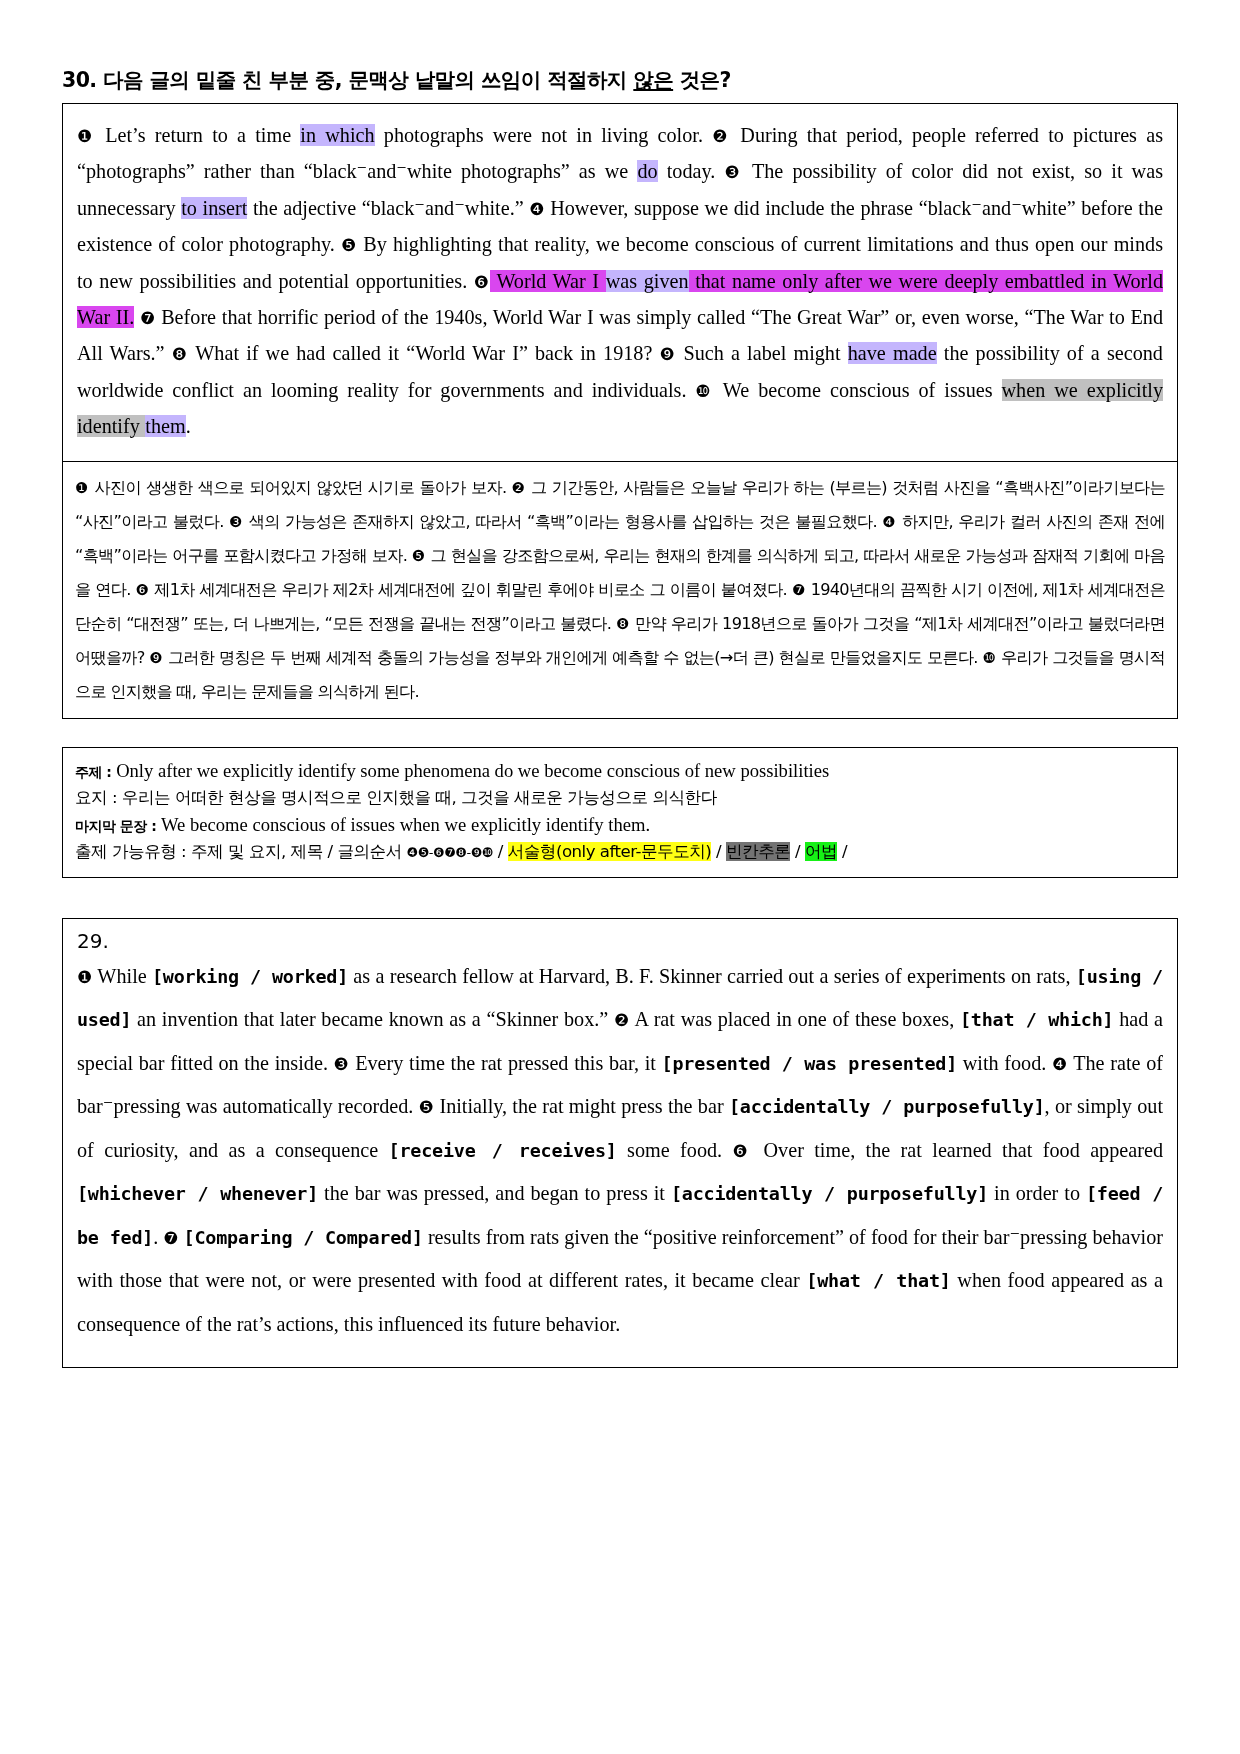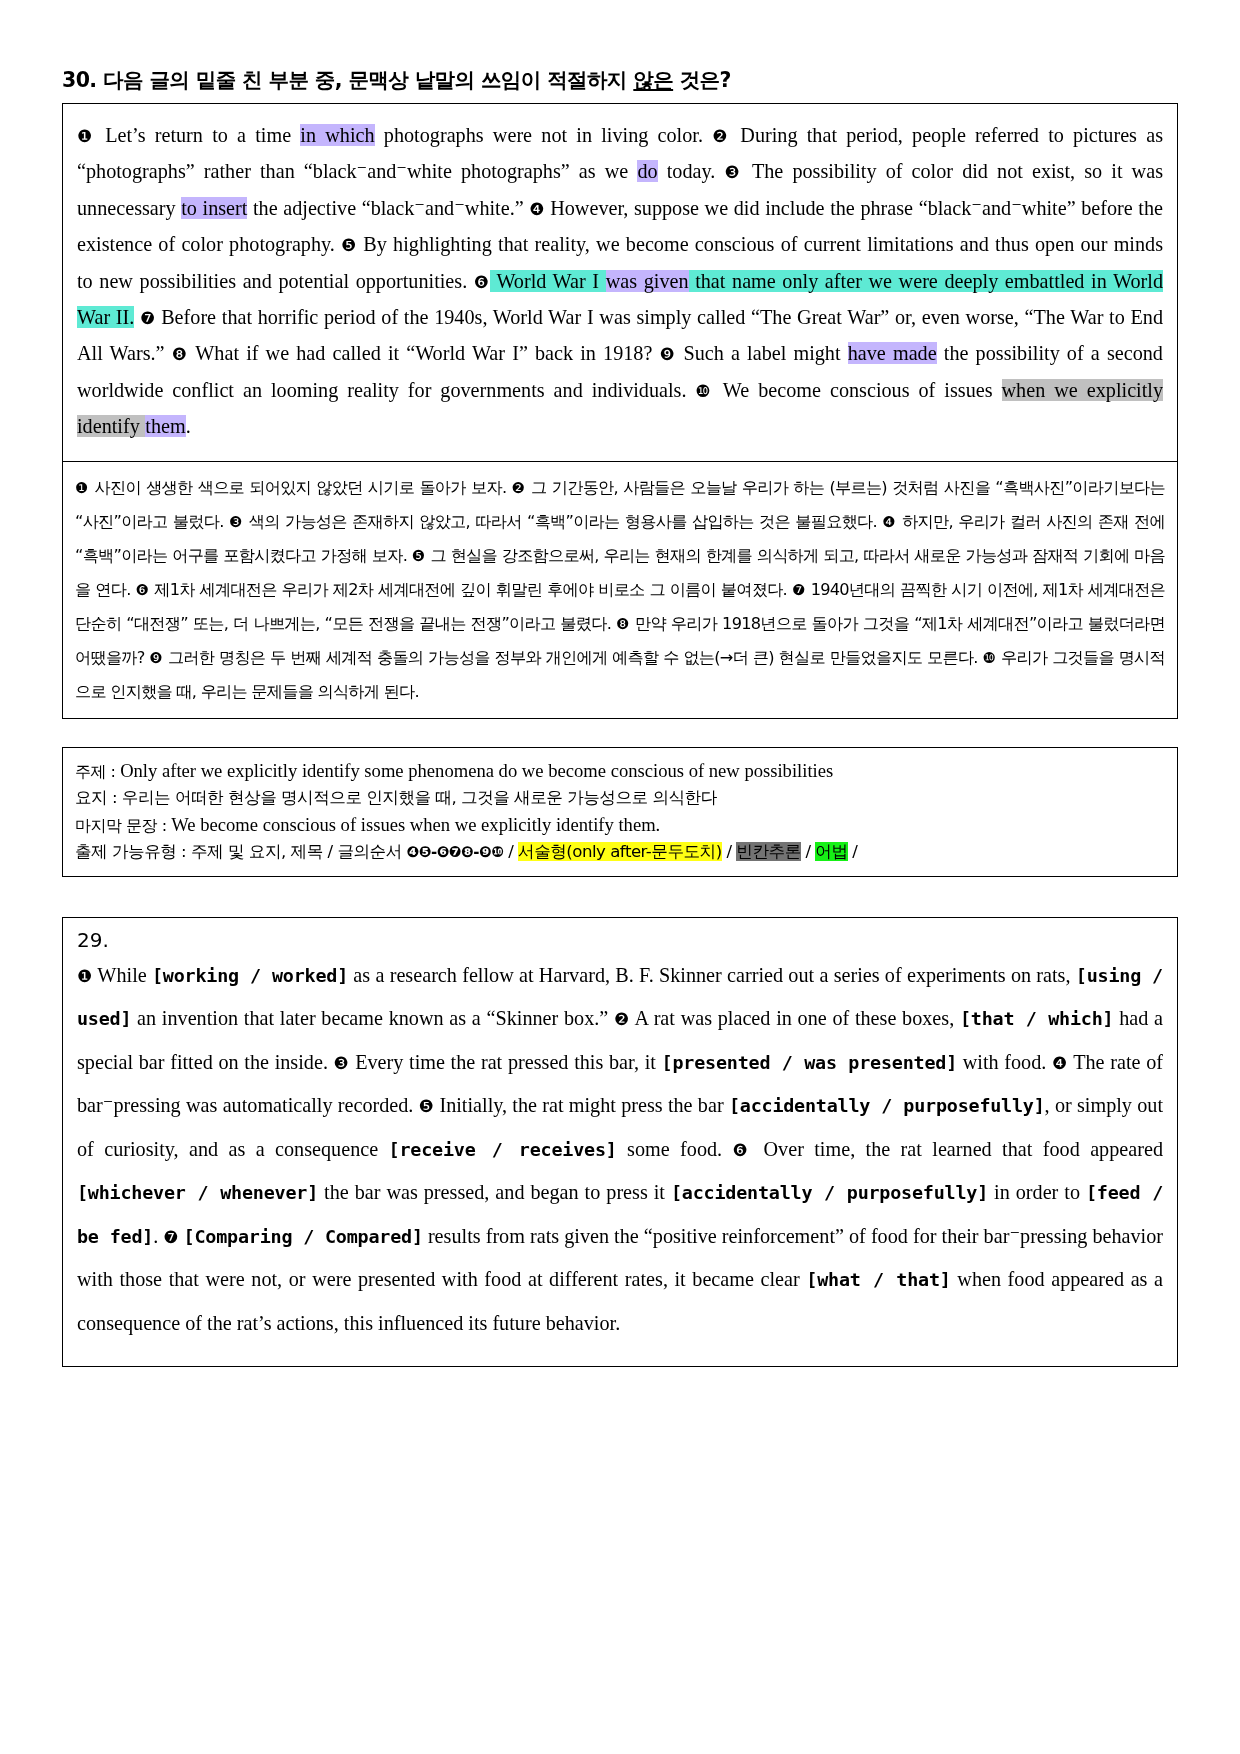--- a/index.html
+++ b/index.html
@@ -56,21 +56,21 @@
     text-align: justify;
     text-justify: inter-word;
     word-spacing: 0.5px;
   }
   .eng .num, .kor .num {
     font-family: "DejaVu Sans", sans-serif;
     font-size: 17px;
     letter-spacing: 0;
   }
   .g  { background: #c4b5fd; }           
-  .y  { background: #5eead4; }           
+  .y  { background: #d946ef; }           
   .gr { background: #c0c0c0; }           
 
   
   .kor {
     font-family: "DejaVu Sans", "Liberation Sans", sans-serif;
     font-size: 16.2px;
     line-height: 33px;
     letter-spacing: -0.75px;
     text-align: justify;
     word-spacing: 0px;
@@ -83,33 +83,33 @@
     padding: 10px 12px 10px 12px;
   }
   .sum-line {
     font-family: "Liberation Serif", "DejaVu Serif", serif;
     font-size: 18.6px;
     line-height: 26.5px;
     white-space: nowrap;
   }
   .sum-line .kr {
     font-family: "DejaVu Sans", "Liberation Sans", sans-serif;
-    font-size: 16px;
+    font-size: 14px;
     letter-spacing: -0.5px;
+    font-weight: bold;
   }
   .sum-line.kr-line {
     font-family: "DejaVu Sans", "Liberation Sans", sans-serif;
     font-size: 16.6px;
     letter-spacing: -0.5px;
     line-height: 26.5px;
   }
   .sum-line .circ {
     font-family: "DejaVu Sans", sans-serif;
-    font-size: 15px;
-    font-weight: bold;
+    font-size: 13px;
   }
   .hl-y { background: #ffff14; }
   .hl-g { background: #16f016; }
   .hl-gr { background: #737373; }
 
   
   .q2-box {
     margin-top: 40px;
     padding: 10px 14px 22px 14px;
   }

